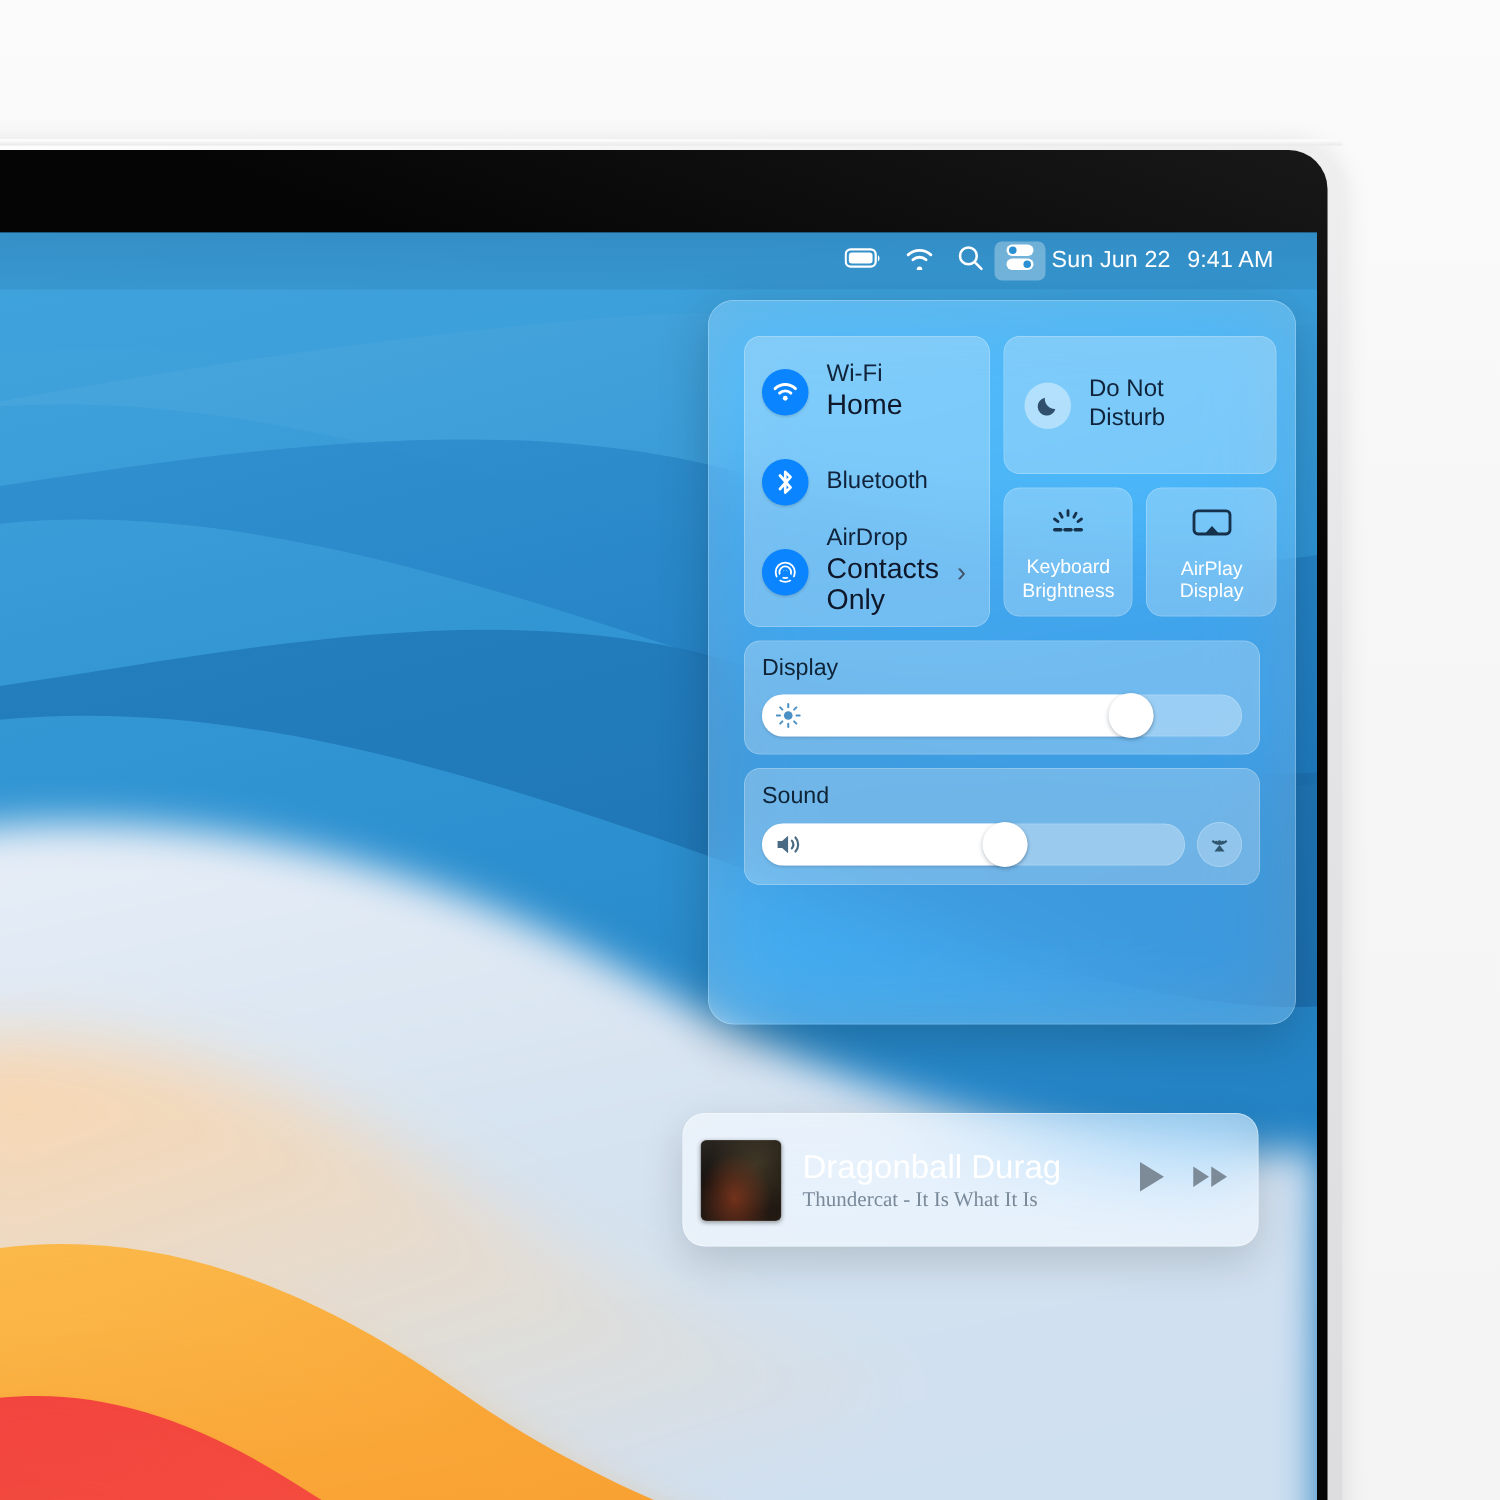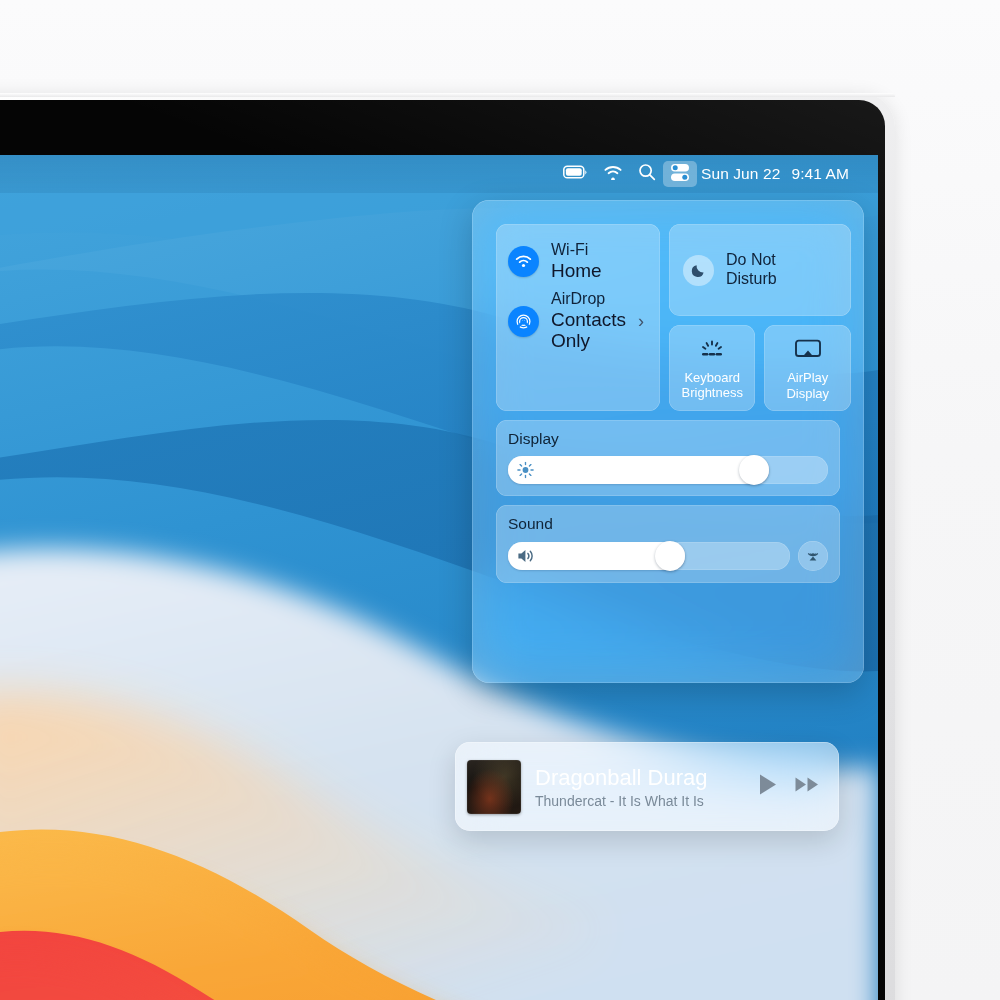--- a/index.html
+++ b/index.html
@@ -176,21 +176,21 @@
   #album {
     width: 54px; height: 54px; border-radius: 4px; flex: 0 0 54px;
     background:
       radial-gradient(ellipse at 42% 72%, rgba(150,60,30,.70) 0%, rgba(60,25,12,0) 55%),
       radial-gradient(ellipse at 70% 30%, rgba(110,95,60,.45) 0%, rgba(30,26,18,0) 60%),
       linear-gradient(168deg,#2a2520 0%,#15120f 45%,#241a13 100%);
     box-shadow: 0 1px 3px rgba(0,0,0,.35), inset 0 0 0 .5px rgba(255,255,255,.12);
   }
   .np-text { flex: 1 1 auto; min-width: 0; }
   .np-title { font-size: 22px; color: #ffffff; line-height: 1.25; }
-  .np-sub { font-size: 14px; color: #7a8a99; margin-top: 2px; }
+  .np-sub { font-size: 14px; color: #7a8a99; margin-top: 2px; font-family: Liberation Serif, serif; }
   .np-ctrl { display: flex; align-items: center; gap: 16px; padding-right: 2px; }
   .np-btn { display: flex; align-items: center; justify-content: center; }
 </style>
 </head>
 <body>
 
 <div id="scene">
 
   <div id="laptop"></div>
   <div id="lid-highlight"></div>
@@ -324,20 +324,30 @@
                 <path d="M5.7 8.1 A5.6 5.6 0 0 1 13.3 8.1" fill="none" stroke="#fff" stroke-width="1.9" stroke-linecap="round"></path>
                 <path d="M2.7 5.1 A9.8 9.8 0 0 1 16.3 5.1" fill="none" stroke="#fff" stroke-width="1.9" stroke-linecap="round"></path>
               </svg>
             </span>
             <span class="conn-txt">
               <span class="conn-title" style="display:block">Wi-Fi</span>
               <span class="conn-sub" style="display:block">Home</span>
             </span>
           </div>
 
+          <div class="conn-row">
+            <span class="cbadge">
+              <svg width="13" height="19" viewBox="0 0 13 19">
+                <path d="M3 5 L10 13 L6.5 16.4 L6.5 2.6 L10 6 L3 14" fill="none" stroke="#fff" stroke-width="1.8" stroke-linejoin="round" stroke-linecap="round"></path>
+              </svg>
+            </span>
+            <span class="conn-txt">
+              <span class="conn-title" style="display:block">Bluetooth</span>
+            </span>
+          </div>
 
           <div class="conn-row">
             <span class="cbadge">
               <svg width="19" height="19" viewBox="0 0 19 19">
                 <circle cx="9.5" cy="9.5" r="1.5" fill="#fff"></circle>
                 <circle cx="9.5" cy="9.5" r="3.9" fill="none" stroke="#fff" stroke-width="1.25"></circle>
                 <circle cx="9.5" cy="9.5" r="6.4" fill="none" stroke="#fff" stroke-width="1.25"></circle>
                 <path d="M3 15.5 L9.5 9.5 L16 15.5" fill="none" stroke="#0a84ff" stroke-width="2.6"></path>
               </svg>
             </span>

